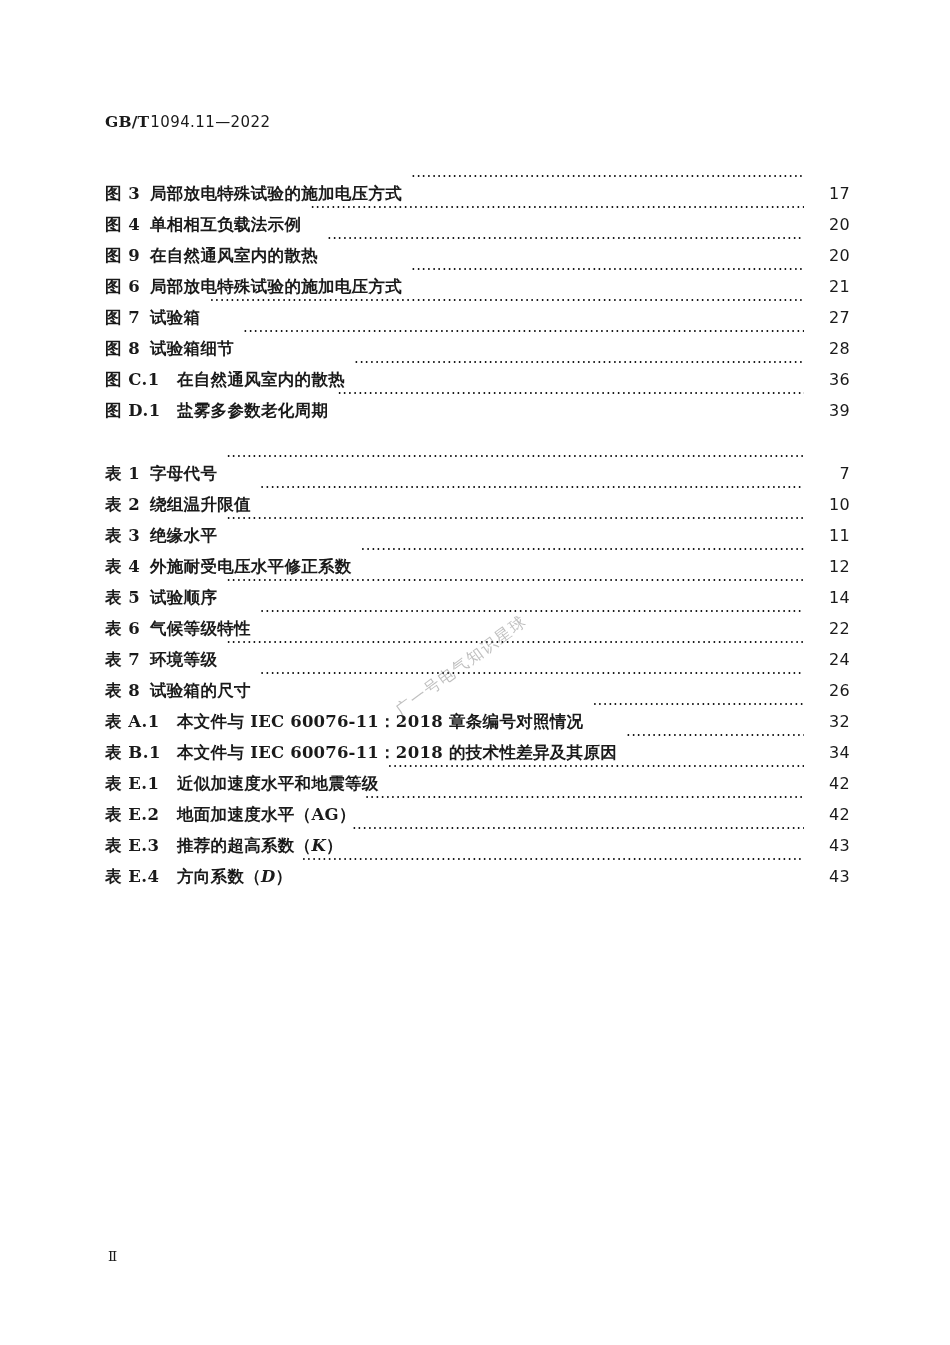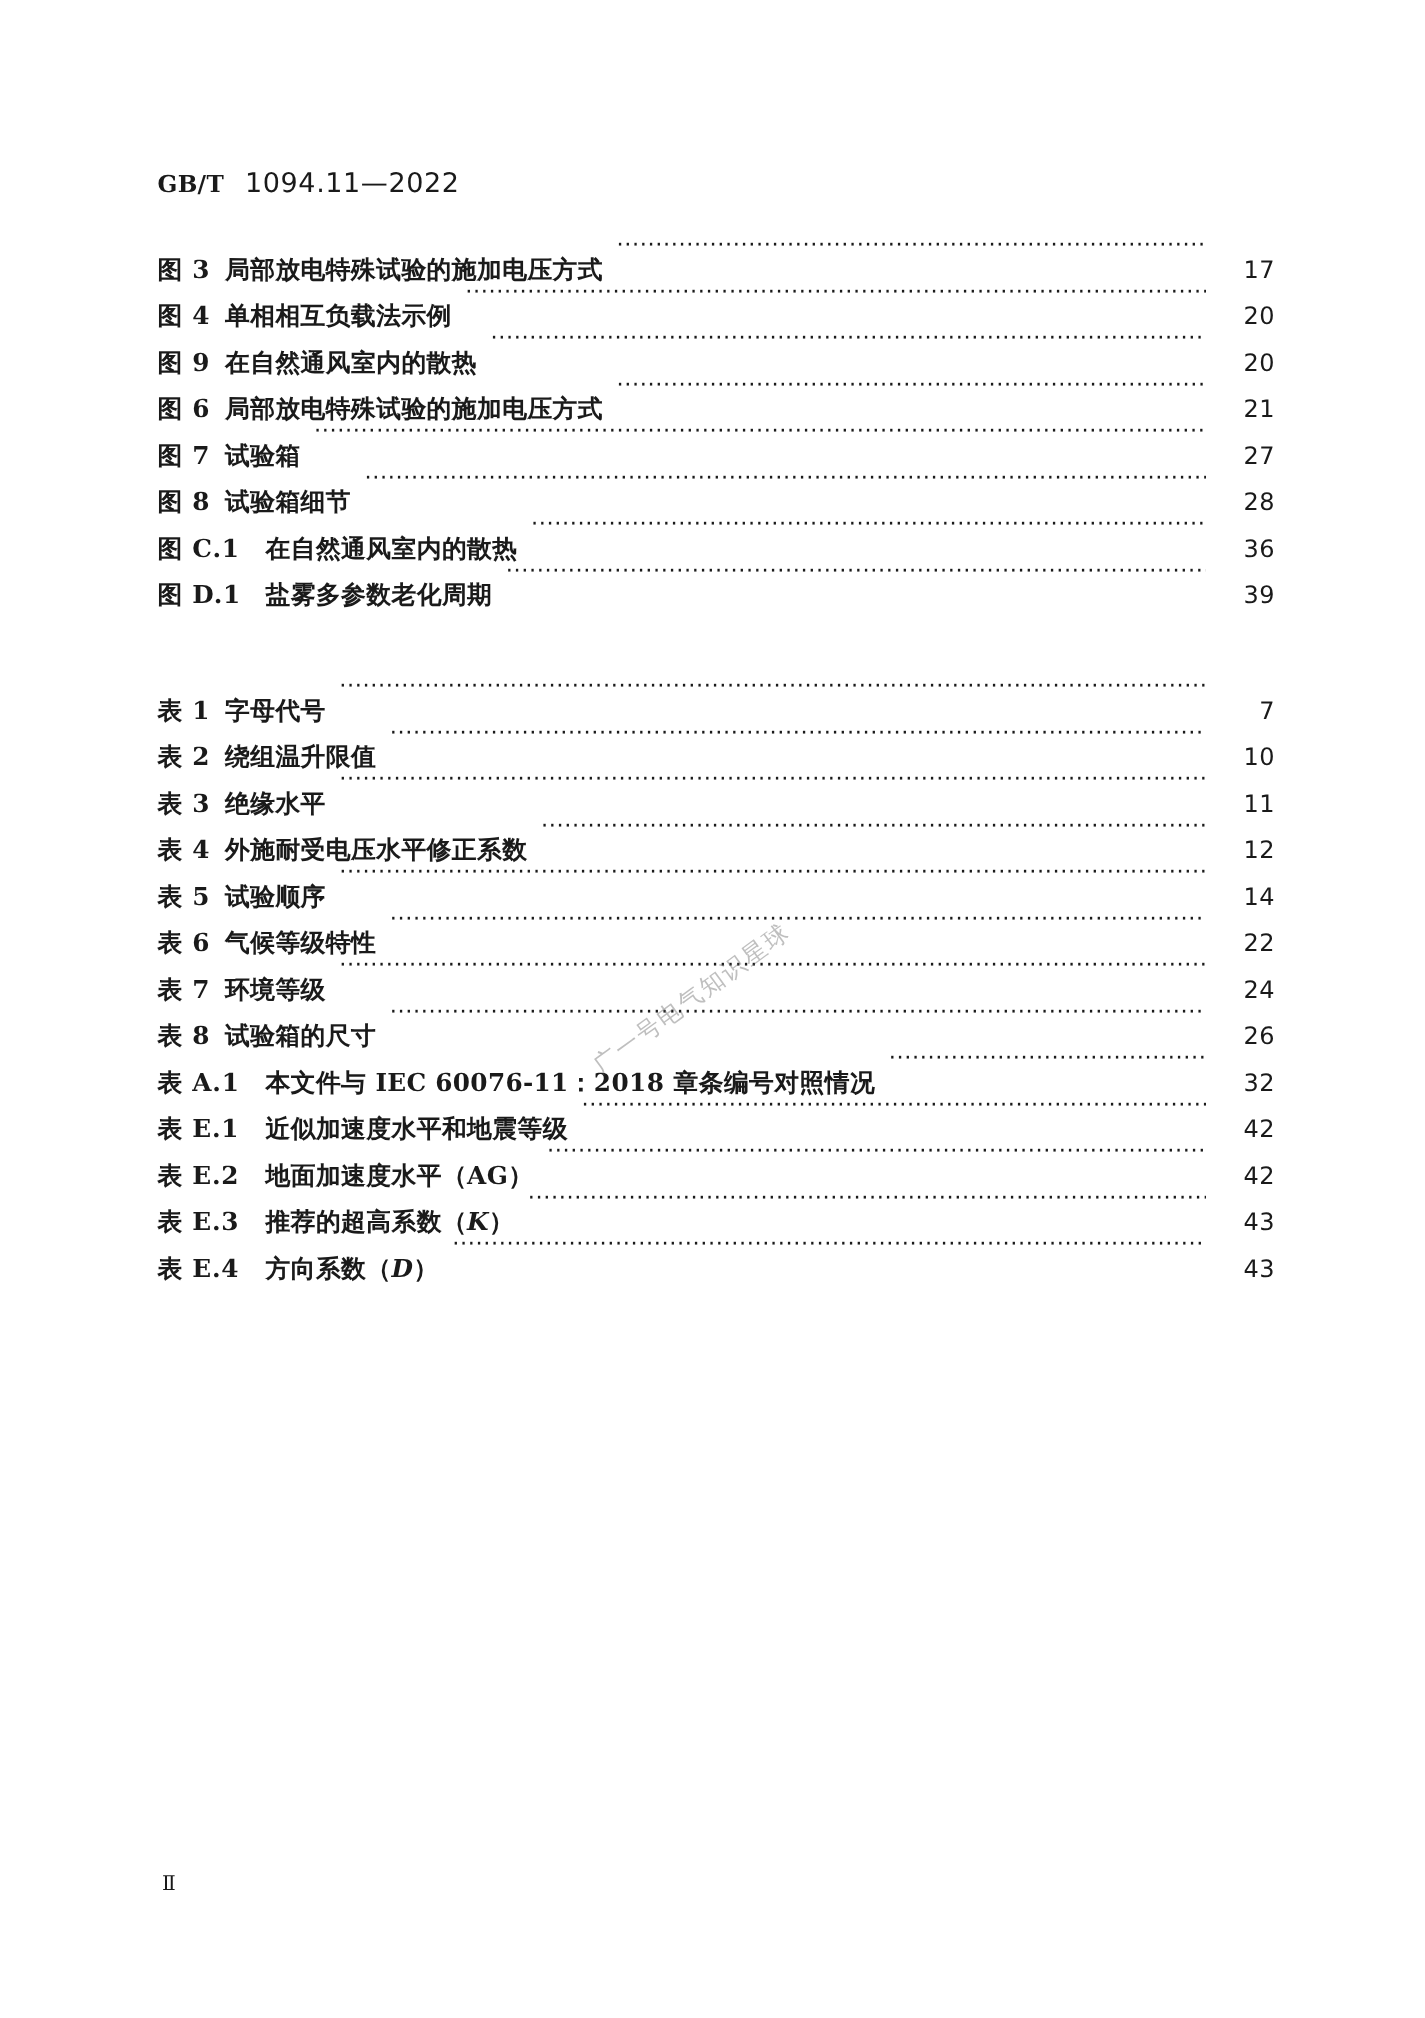--- a/index.html
+++ b/index.html
@@ -31,32 +31,32 @@
     top: 112px;
     font-family: "DejaVu Serif", "Liberation Serif", serif;
     font-weight: bold;
     font-size: 15.5px;
     letter-spacing: 0.2px;
     white-space: nowrap;
   }
   .doc-header .std-body {
     font-weight: normal;
     font-family: "DejaVu Sans", "Liberation Sans", sans-serif;
-    font-size: 18px;
-    margin-left: 14px;
+    font-size: 15px;
+    margin-left: 1px;
     letter-spacing: 0.4px;
   }
 
   
   .toc-block {
     position: absolute;
     left: 105px;
     width: 745px;
   }
-  #figure-list { top: 146px; }
+  #figure-list { top: 160px; }
   #table-list  { top: 440px; }
 
   .toc-row {
     display: flex;
     align-items: baseline;
     height: 31px;
     white-space: nowrap;
   }
 
   .toc-label {
@@ -253,20 +253,26 @@
         <span class="toc-dots"></span>
         <span class="toc-page">26</span>
       </div>
       <div class="toc-row">
         <span class="toc-label w-alpha">表 A.1</span>
         <span class="toc-title">本文件与 <span class="latin">IEC 60076-11</span>：2018 章条编号对照情况</span>
         <span class="toc-dots"></span>
         <span class="toc-page">32</span>
       </div>
       <div class="toc-row">
+        <span class="toc-label w-alpha">表 B.1</span>
+        <span class="toc-title">本文件与 <span class="latin">IEC 60076-11</span>：2018 的技术性差异及其原因</span>
+        <span class="toc-dots"></span>
+        <span class="toc-page">34</span>
+      </div>
+      <div class="toc-row">
         <span class="toc-label w-alpha">表 E.1</span>
         <span class="toc-title">近似加速度水平和地震等级</span>
         <span class="toc-dots"></span>
         <span class="toc-page">42</span>
       </div>
       <div class="toc-row">
         <span class="toc-label w-alpha">表 E.2</span>
         <span class="toc-title">地面加速度水平（AG）</span>
         <span class="toc-dots"></span>
         <span class="toc-page">42</span>

